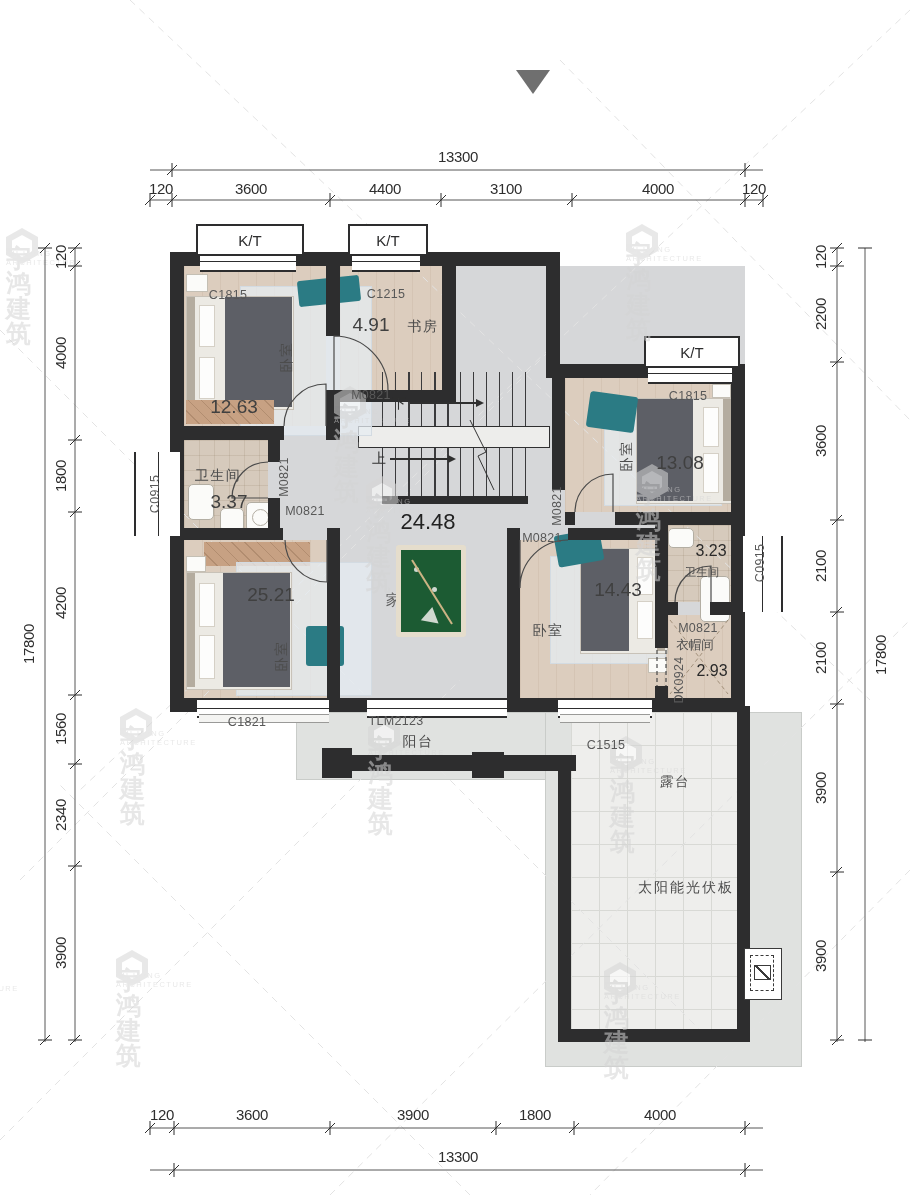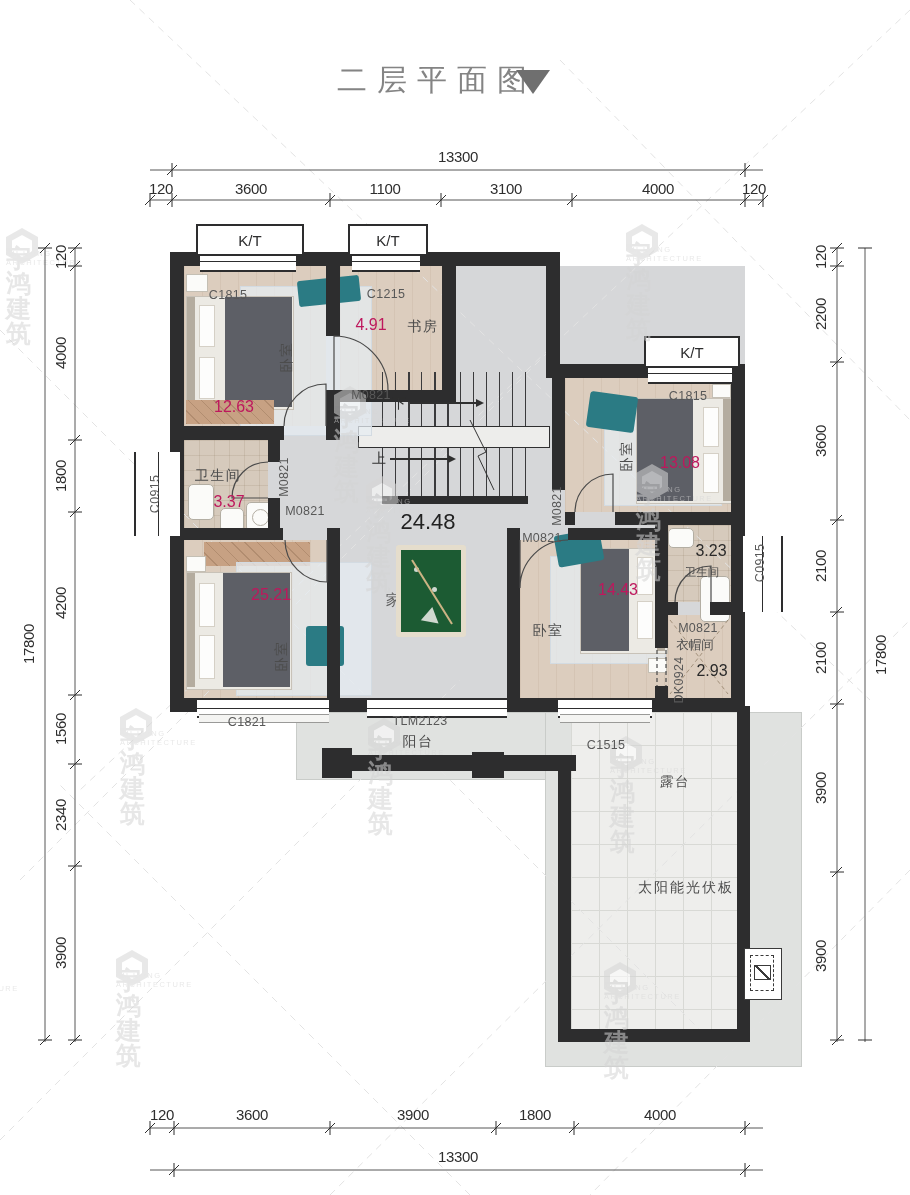--- a/index.html
+++ b/index.html
@@ -11,21 +11,21 @@
   .furn{z-index:4}
   .wall{z-index:5;background:#2d2d2e}
   .win{z-index:6}
   .wm{z-index:7}
   .lb{z-index:9;white-space:nowrap;transform:translate(-50%,-50%)}
   .rot{transform:translate(-50%,-50%) rotate(-90deg)}
   .dim{font-size:15px;color:#2e2e2e;letter-spacing:-.3px}
   .code{font-size:12.5px;color:#585858;letter-spacing:.3px}
   .rname{font-size:14px;color:#4c4c4c;letter-spacing:1.5px}
   .rname-sm{font-size:11.5px;color:#4c4c4c}
-  .area{font-size:16px;color:#be185d}
+  .area{font-size:19px;color:#404040}
   .area-sm{font-size:16px;color:#2a2a2a}
   .area-lg{font-size:22px;color:#222}
   .f-marble{background:#d6d7d9}
   .f-wood{background:#dccdbe;background-image:repeating-linear-gradient(90deg,rgba(125,92,62,.08) 0 1px,transparent 1px 18px)}
   .f-tile{background:#d6cabc;background-image:linear-gradient(rgba(130,108,82,.15) 1px,transparent 1px),linear-gradient(90deg,rgba(130,108,82,.15) 1px,transparent 1px);background-size:15px 15px}
   .f-out{background:#e0e2e0;border:1px solid #c9ccc9}
   .f-solar{background:#eeeeec;background-image:linear-gradient(#d8d9d5 1px,transparent 1px),linear-gradient(90deg,#d8d9d5 1px,transparent 1px);background-size:28px 33px}
   .winh{background:#fff;border-top:2px solid #2d2d2e;border-bottom:2px solid #2d2d2e}
   .winh::before{content:"";position:absolute;left:0;top:50%;width:100%;height:1px;background:#2d2d2e}
   .winv{background:#fff;border-left:2px solid #2d2d2e;border-right:2px solid #2d2d2e}
@@ -291,27 +291,26 @@
     <path d="M327 540 L327 582 A42 42 0 0 1 285 540" stroke="#4a4a4a" stroke-width="1.2" fill="none"></path>
     <path d="M613 512 L613 474 A38 38 0 0 0 575 512" stroke="#4a4a4a" stroke-width="1.2" fill="none"></path>
     <path d="M520 540 L520 588 A48 48 0 0 1 568 540" stroke="#4a4a4a" stroke-width="1.2" fill="none"></path>
     <path d="M711 602 L711 566 A36 36 0 0 0 675 602" stroke="#4a4a4a" stroke-width="1.2" fill="none"></path>
     <path d="M657 650 V686 M666 650 V686" stroke="#4a4a4a" stroke-width="1.2" stroke-dasharray="4 3" fill="none"></path>
     <path d="M670 620 L728 694 M728 620 L670 694" stroke="#8a775f" stroke-width="1" stroke-dasharray="4 3" fill="none" opacity="0.7"></path>
     <path d="M470 420 L486 452 L478 456 L494 490" stroke="#333" stroke-width="1" fill="none"></path>
     <path d="M412 560 L452 624" stroke="#cbb384" stroke-width="2" fill="none"></path>
   </svg>
 
-  <div class="lb" style="left:437px;top:80px;font-size:30px;color:#848484;letter-spacing:10px">二层平面图</div>
   <div style="left:516px;top:70px;width:0;height:0;border-left:17px solid transparent;border-right:17px solid transparent;border-top:24px solid #6f6f6f;z-index:9"></div>
 
   <div class="lb dim" style="left:458px;top:156px">13300</div>
   <div class="lb dim" style="left:161px;top:188px">120</div>
   <div class="lb dim" style="left:251px;top:188px">3600</div>
-  <div class="lb dim" style="left:385px;top:188px">1100</div>
+  <div class="lb dim" style="left:385px;top:188px">4400</div>
   <div class="lb dim" style="left:506px;top:188px">3100</div>
   <div class="lb dim" style="left:658px;top:188px">4000</div>
   <div class="lb dim" style="left:754px;top:188px">120</div>
 
   <div class="lb dim" style="left:162px;top:1114px">120</div>
   <div class="lb dim" style="left:252px;top:1114px">3600</div>
   <div class="lb dim" style="left:413px;top:1114px">3900</div>
   <div class="lb dim" style="left:535px;top:1114px">1800</div>
   <div class="lb dim" style="left:660px;top:1114px">4000</div>
   <div class="lb dim" style="left:458px;top:1156px">13300</div>
@@ -333,21 +332,21 @@
   <div class="lb dim rot" style="left:820px;top:788px">3900</div>
   <div class="lb dim rot" style="left:820px;top:956px">3900</div>
   <div class="lb dim rot" style="left:880px;top:655px">17800</div>
 
   <div class="lb code" style="left:228px;top:295px">C1815</div>
   <div class="lb code" style="left:386px;top:294px">C1215</div>
   <div class="lb code" style="left:688px;top:396px">C1815</div>
   <div class="lb code rot" style="left:155px;top:494px">C0915</div>
   <div class="lb code rot" style="left:760px;top:563px">C0915</div>
   <div class="lb code" style="left:247px;top:722px">C1821</div>
-  <div class="lb code" style="left:420px;top:721px">TLM2123</div>
+  <div class="lb code" style="left:396px;top:721px">TLM2123</div>
   <div class="lb code" style="left:606px;top:745px">C1515</div>
   <div class="lb code rot" style="left:679px;top:680px">DK0924</div>
   <div class="lb code" style="left:371px;top:395px">M0821</div>
   <div class="lb code rot" style="left:284px;top:477px">M0821</div>
   <div class="lb code" style="left:305px;top:511px">M0821</div>
   <div class="lb code rot" style="left:557px;top:506px">M0821</div>
   <div class="lb code" style="left:542px;top:538px">M0821</div>
   <div class="lb code" style="left:698px;top:628px">M0821</div>
 
   <div class="lb area" style="left:234px;top:407px">12.63</div>

